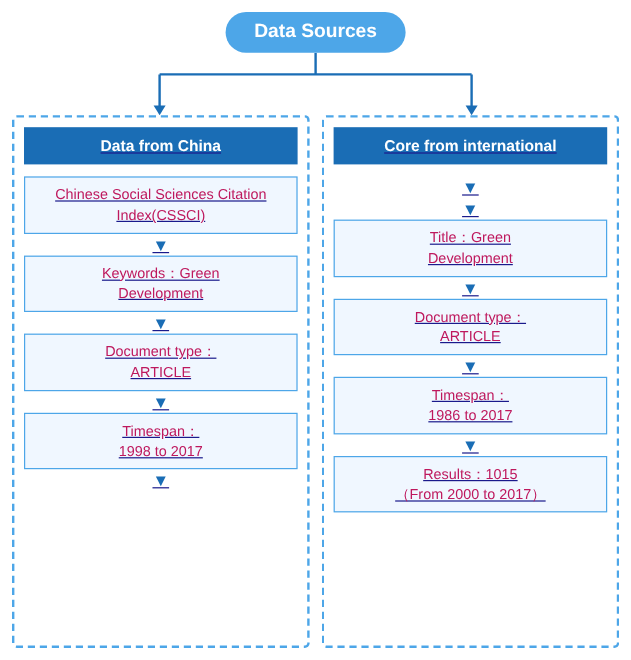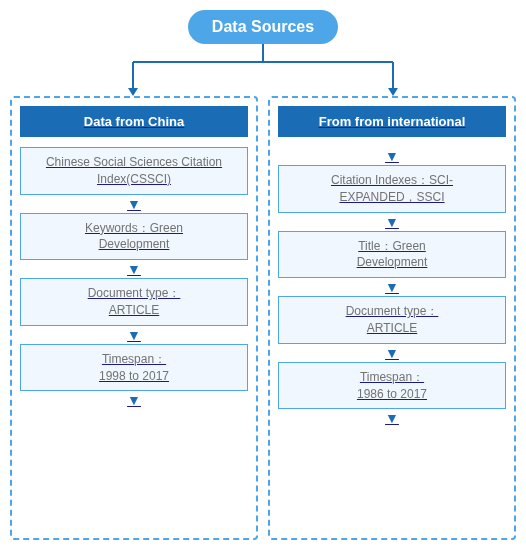--- a/index.html
+++ b/index.html
@@ -67,21 +67,21 @@
       width: 100%;
       margin-bottom: 10px;
     }
 
     .flow-box {
       border: 1.5px solid #4da6e8;
       background: #f0f7ff;
       text-align: center;
       padding: 6px 8px;
       width: 100%;
-      color: #737373;
+      color: #be185d;
       font-size: 12px;
       line-height: 1.4;
       position: relative;
     }
 
     .arrow-down {
       display: flex;
       justify-content: center;
       align-items: center;
       height: 18px;
@@ -144,41 +144,41 @@
 
       <div class="flow-box">
         <span>Timespan：<br>1998 to 2017</span>
       </div>
       <div class="arrow-down"></div>
 
     </div>
 
     <div class="column">
       <div class="column-header">
-        <span>From from international</span>
+        <span>Core from international</span>
       </div>
 
       <div class="arrow-down"></div>
 
-      <div class="flow-box">
-        <span>Citation Indexes：SCI-<br>EXPANDED，SSCI</span>
-      </div>
       <div class="arrow-down"></div>
 
       <div class="flow-box">
         <span>Title：Green<br>Development</span>
       </div>
       <div class="arrow-down"></div>
 
       <div class="flow-box">
         <span>Document type：<br>ARTICLE</span>
       </div>
       <div class="arrow-down"></div>
 
       <div class="flow-box">
         <span>Timespan：<br>1986 to 2017</span>
       </div>
       <div class="arrow-down"></div>
 
+      <div class="flow-box">
+        <span>Results：1015<br>（From 2000 to 2017）</span>
+      </div>
     </div>
 
   </div>
 </div>
 
 </body></html>

